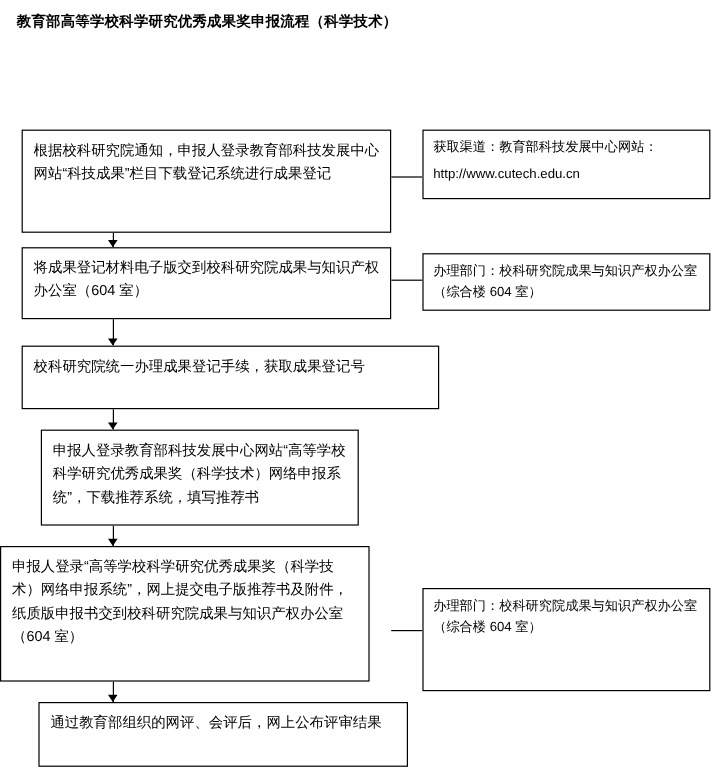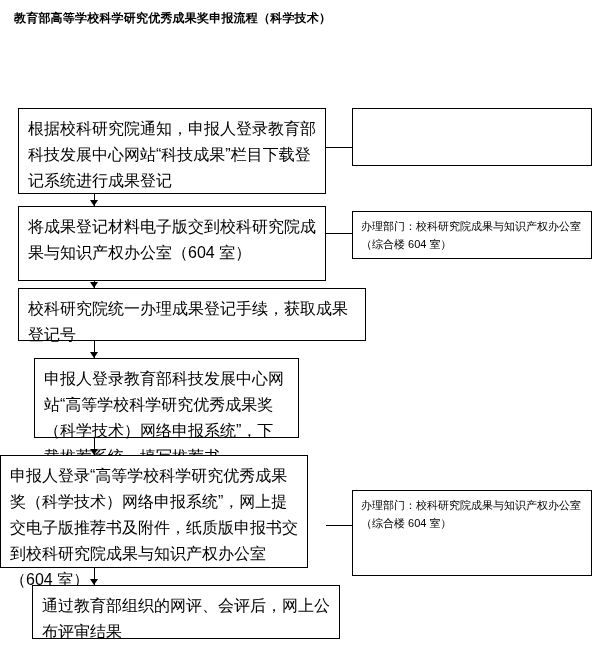--- a/index.html
+++ b/index.html
@@ -22,21 +22,21 @@
     font-size: 12px;
     font-weight: bold;
     letter-spacing: 0.2px;
     white-space: nowrap;
   }
   .node {
     position: absolute;
     box-sizing: border-box;
     border: 1px solid #000000;
     background: #ffffff;
-    font-size: 16px;
+    font-size: 12px;
     line-height: 1.62;
     padding: 7px 9px 6px 9px;
     text-align: left;
   }
   .node.side {
     font-size: 11px;
     line-height: 1.62;
     padding: 6px 8px 5px 8px;
   }
   .node p {
@@ -88,41 +88,43 @@
 <div class="arrow-down" style="left:90px; top:579px;"></div>
 
 <div class="connector-h" style="left:326px; top:147px; width:26px;"></div>
 <div class="connector-h" style="left:326px; top:233px; width:26px;"></div>
 <div class="connector-h" style="left:326px; top:525px; width:26px;"></div>
 
 <div class="node" style="left:18px; top:108px; width:308px; height:86px;">
   <p>根据校科研究院通知，申报人登录教育部科技发展中心网站“科技成果”栏目下载登记系统进行成果登记</p>
 </div>
 
-<div class="node" style="left:18px; top:206px; width:308px; height:75px;">
+<div class="node" style="left:18px; top:206px; width:308px; height:60px;">
   <p>将成果登记材料电子版交到校科研究院成果与知识产权办公室（604 室）</p>
 </div>
 
 <div class="node" style="left:18px; top:288px; width:348px; height:53px;">
   <p>校科研究院统一办理成果登记手续，获取成果登记号</p>
 </div>
 
 <div class="node" style="left:34px; top:358px; width:265px; height:80px;">
   <p>申报人登录教育部科技发展中心网站“高等学校科学研究优秀成果奖（科学技术）网络申报系统”，下载推荐系统，填写推荐书</p>
 </div>
 
 <div class="node" style="left:0; top:455px; width:308px; height:113px;">
   <p>申报人登录“高等学校科学研究优秀成果奖（科学技术）网络申报系统”，网上提交电子版推荐书及附件，纸质版申报书交到校科研究院成果与知识产权办公室（604 室）</p>
 </div>
 
 <div class="node" style="left:32px; top:585px; width:308px; height:54px;">
   <p>通过教育部组织的网评、会评后，网上公布评审结果</p>
 </div>
 
 <div class="node side" style="left:352px; top:108px; width:240px; height:58px;">
+  <p>获取渠道：教育部科技发展中心网站：</p>
+  <p class="url">http://www.cutech.edu.cn</p>
 </div>
 
 <div class="node side" style="left:352px; top:211px; width:240px; height:48px;">
   <p>办理部门：校科研究院成果与知识产权办公室（综合楼 604 室）</p>
 </div>
 
 <div class="node side" style="left:352px; top:490px; width:240px; height:86px;">
   <p>办理部门：校科研究院成果与知识产权办公室（综合楼 604 室）</p>
 </div>
 

